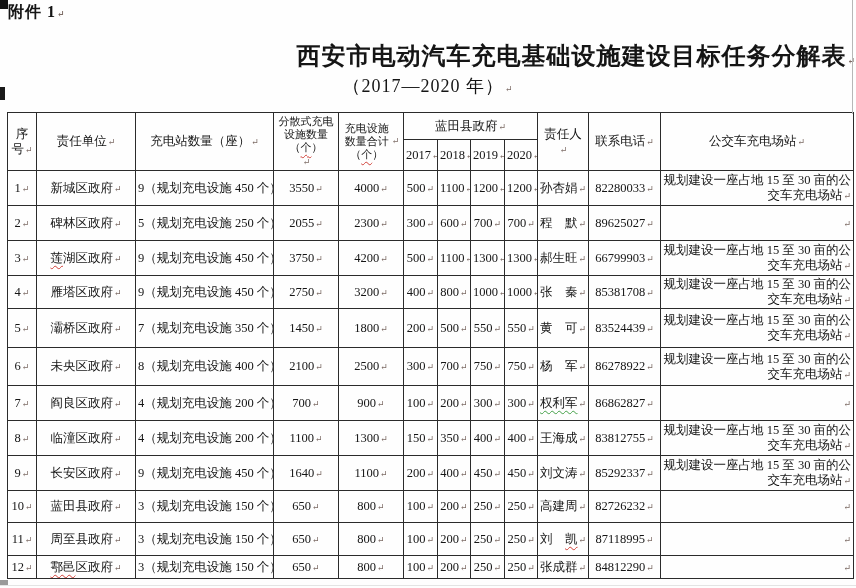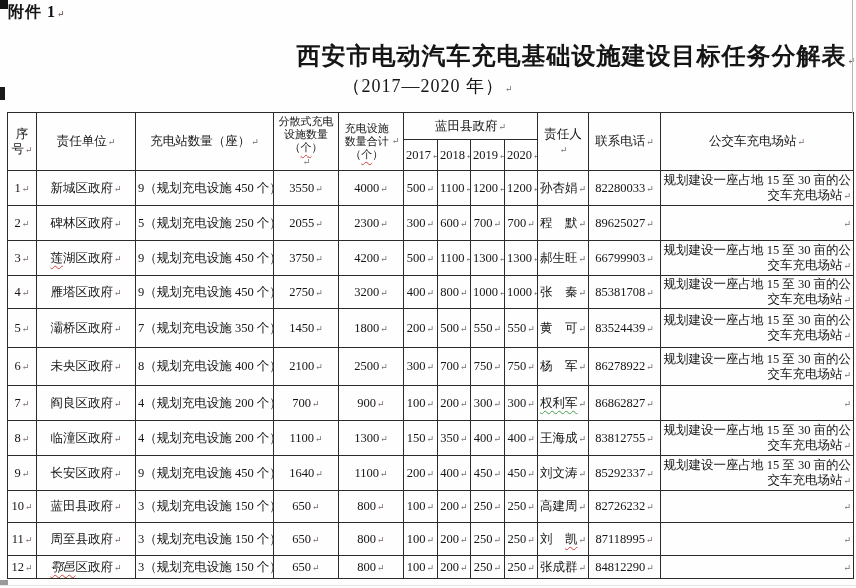--- a/index.html
+++ b/index.html
@@ -229,21 +229,21 @@
         <td class="c-yr" data-name="cell-y0"><span class="txt">100</span><span class="pm" data-name="paragraph-mark">↵</span></td>
         <td class="c-yr" data-name="cell-y1"><span class="txt">200</span><span class="pm" data-name="paragraph-mark">↵</span></td>
         <td class="c-yr" data-name="cell-y2"><span class="txt">250</span><span class="pm" data-name="paragraph-mark">↵</span></td>
         <td class="c-yr" data-name="cell-y3"><span class="txt">250</span><span class="pm" data-name="paragraph-mark">↵</span></td>
         <td class="c-person" data-name="cell-person"><span class="txt">刘　<span class="sq" data-name="spellcheck-squiggle" style="text-decoration-color: rgb(208, 64, 56);">凯</span></span><span class="pm" data-name="paragraph-mark">↵</span></td>
         <td class="c-phone" data-name="cell-phone"><span class="txt">87118995</span><span class="pm" data-name="paragraph-mark">↵</span></td>
         <td class="c-bus" data-name="cell-bus"><span class="txt"></span><span class="pm" data-name="paragraph-mark">↵</span></td>
       </tr>
       <tr data-name="table-row" style="height: 23px;">
         <td class="c-no" data-name="cell-no"><span class="txt">12</span><span class="pm" data-name="paragraph-mark">↵</span></td>
-        <td class="c-unit" data-name="cell-unit"><span class="txt"><span class="sq" data-name="spellcheck-squiggle" style="text-decoration-color: rgb(208, 64, 56); font-style: italic;">鄠邑</span>区政府</span><span class="pm" data-name="paragraph-mark">↵</span></td>
+        <td class="c-unit" data-name="cell-unit"><span class="txt"><span class="sq" data-name="spellcheck-squiggle" style="text-decoration-color: rgb(208, 64, 56);">鄠邑</span>区政府</span><span class="pm" data-name="paragraph-mark">↵</span></td>
         <td class="c-st" data-name="cell-stations"><span class="txt">3（规划充电设施 150 个）</span></td>
         <td class="c-num" data-name="cell-distributed"><span class="txt">650</span><span class="pm" data-name="paragraph-mark">↵</span></td>
         <td class="c-num" data-name="cell-total"><span class="txt">800</span><span class="pm" data-name="paragraph-mark">↵</span></td>
         <td class="c-yr" data-name="cell-y0"><span class="txt">100</span><span class="pm" data-name="paragraph-mark">↵</span></td>
         <td class="c-yr" data-name="cell-y1"><span class="txt">200</span><span class="pm" data-name="paragraph-mark">↵</span></td>
         <td class="c-yr" data-name="cell-y2"><span class="txt">250</span><span class="pm" data-name="paragraph-mark">↵</span></td>
         <td class="c-yr" data-name="cell-y3"><span class="txt">250</span><span class="pm" data-name="paragraph-mark">↵</span></td>
         <td class="c-person" data-name="cell-person"><span class="txt">张成群</span><span class="pm" data-name="paragraph-mark">↵</span></td>
         <td class="c-phone" data-name="cell-phone"><span class="txt">84812290</span><span class="pm" data-name="paragraph-mark">↵</span></td>
         <td class="c-bus" data-name="cell-bus"><span class="txt"></span><span class="pm" data-name="paragraph-mark">↵</span></td>

